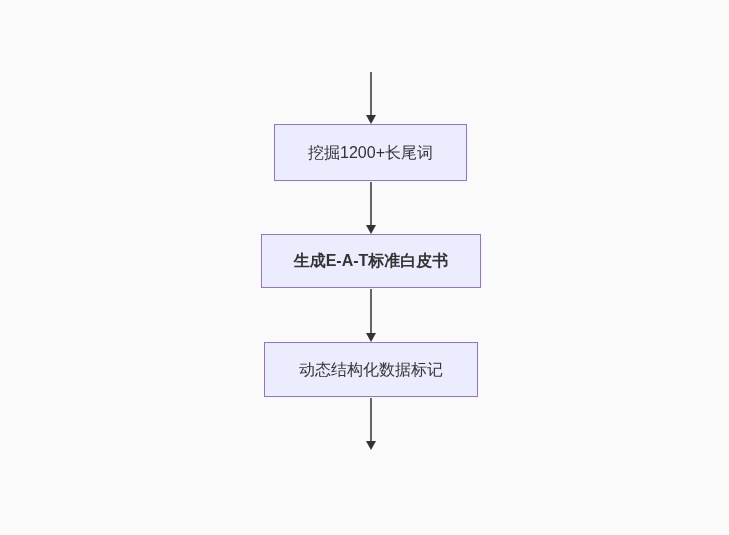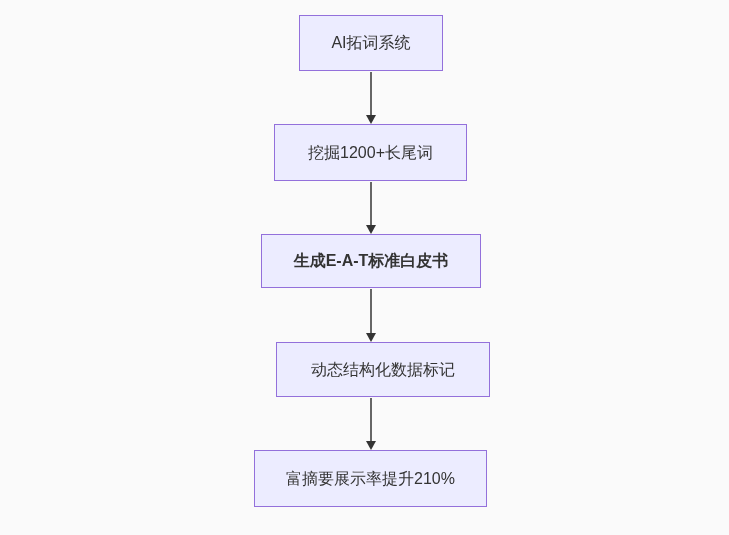--- a/index.html
+++ b/index.html
@@ -33,21 +33,21 @@
     align-items: center;
     justify-content: center;
     font-size: 16px;
     line-height: 1.2;
     text-align: center;
     white-space: nowrap;
   }
   .n1 { left: 299px; top: 15px;  width: 144px; height: 56px; }
   .n2 { left: 274px; top: 124px; width: 193px; height: 57px; }
   .n3 { left: 261px; top: 234px; width: 220px; height: 54px; font-weight: bold; }
-  .n4 { left: 264px; top: 342px; width: 214px; height: 55px; margin-left: 12px; }
+  .n4 { left: 264px; top: 342px; width: 214px; height: 55px; }
   .n5 { left: 254px; top: 450px; width: 233px; height: 57px; }
   .arrow {
     position: absolute;
     left: 370px;
     width: 2px;
     background: var(--edge);
   }
   .arrow::after {
     content: "";
     position: absolute;
@@ -62,23 +62,20 @@
   .a1 { top: 72px;  height: 43px; }
   .a2 { top: 182px; height: 43px; }
   .a3 { top: 289px; height: 44px; }
   .a4 { top: 398px; height: 43px; }
 </style>
 </head>
 <body>
 
 <div class="canvas">
 
-  <div class="node n1">
-    <span>AI拓词系统</span>
-  </div>
 
   <div class="arrow a1"></div>
 
   <div class="node n2">
     <span>挖掘1200+长尾词</span>
   </div>
 
   <div class="arrow a2"></div>
 
   <div class="node n3">
@@ -86,17 +83,14 @@
   </div>
 
   <div class="arrow a3"></div>
 
   <div class="node n4">
     <span>动态结构化数据标记</span>
   </div>
 
   <div class="arrow a4"></div>
 
-  <div class="node n5">
-    <span>富摘要展示率提升210%</span>
-  </div>
 
 </div>
 
 </body></html>

